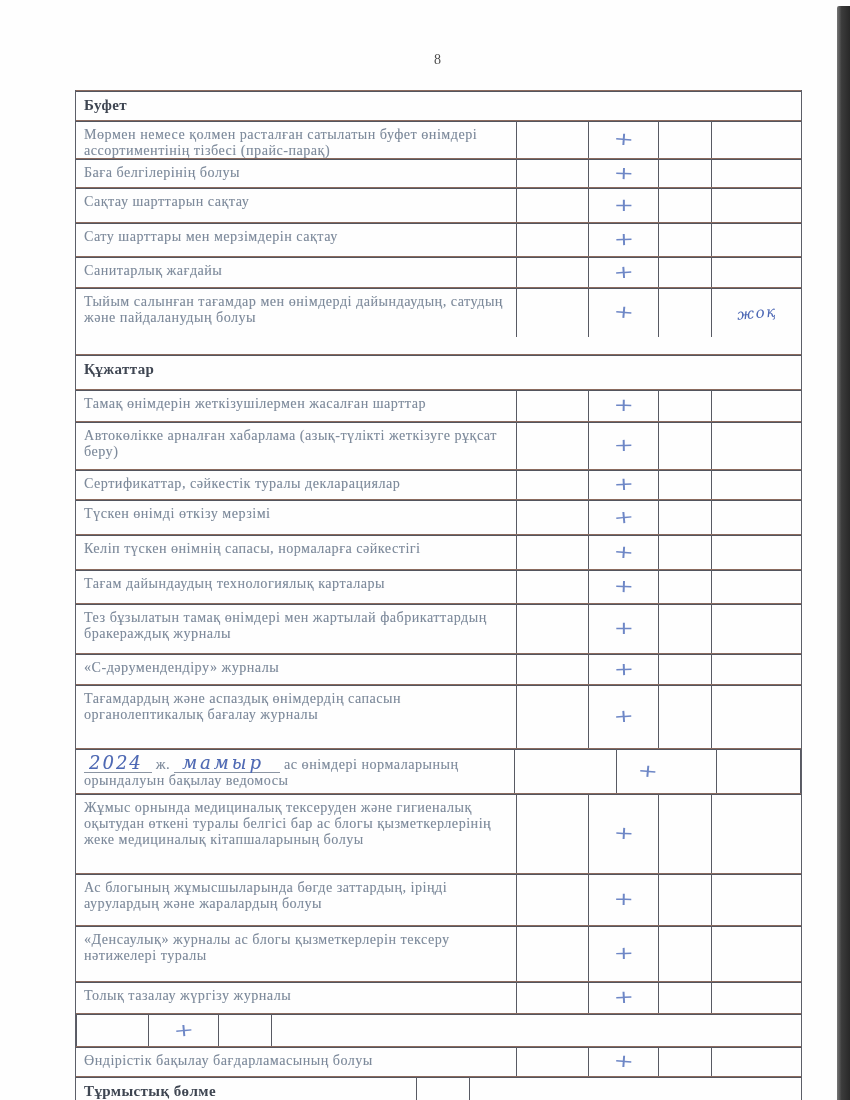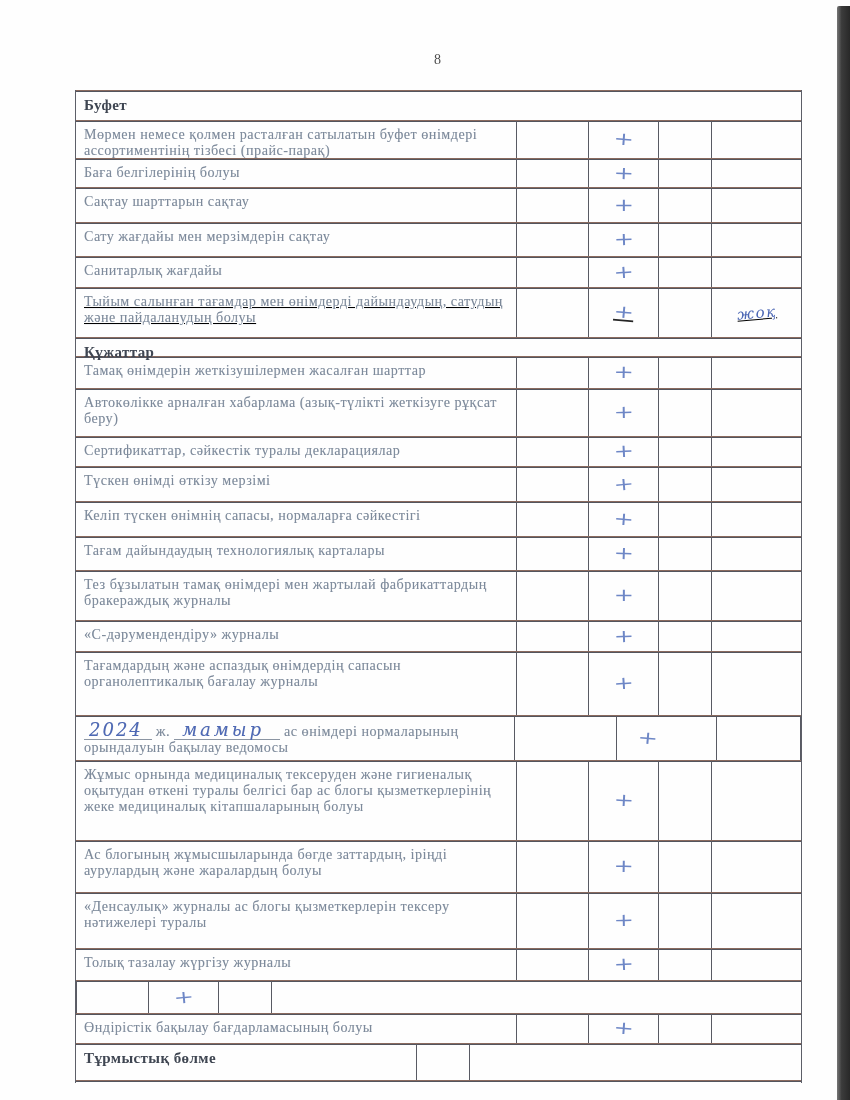--- a/index.html
+++ b/index.html
@@ -95,49 +95,49 @@
       <div class="row item" style="height: 35px;">
         <div class="c-text">Сақтау шарттарын сақтау</div>
         <div class="cell c1"></div>
         <div class="cell c2">
           <span class="mark" style="transform: rotate(0deg) scale(1.15, 0.85);">+</span>
         </div>
         <div class="cell c3"></div>
         <div class="cell c4"></div>
       </div>
       <div class="row item" style="height: 34px;">
-        <div class="c-text">Сату жағдайы мен мерзімдерін сақтау</div>
+        <div class="c-text">Сату шарттары мен мерзімдерін сақтау</div>
         <div class="cell c1"></div>
         <div class="cell c2">
           <span class="mark" style="transform: rotate(-2deg) scale(1.15, 0.85);">+</span>
         </div>
         <div class="cell c3"></div>
         <div class="cell c4"></div>
       </div>
       <div class="row item" style="height: 31px;">
         <div class="c-text">Санитарлық жағдайы</div>
         <div class="cell c1"></div>
         <div class="cell c2">
           <span class="mark" style="transform: rotate(-4deg) scale(1.15, 0.85);">+</span>
         </div>
         <div class="cell c3"></div>
         <div class="cell c4"></div>
       </div>
-      <div class="row item" style="height: 50px; text-decoration: underline;">
+      <div class="row item" style="height: 50px;">
         <div class="c-text">Тыйым салынған тағамдар мен өнімдерді дайындаудың, сатудың және пайдаланудың болуы</div>
         <div class="cell c1"></div>
         <div class="cell c2">
           <span class="mark" style="transform: rotate(5deg) scale(1.15, 0.85);">+</span>
         </div>
         <div class="cell c3"></div>
         <div class="cell c4">
           <span class="hw note">жоқ</span>
         </div>
       </div>
-      <div class="row section" style="height: 19px;">
+      <div class="row section" style="height: 35px; margin-top: 17px;">
         <div class="sec-label">Құжаттар</div>
       </div>
       <div class="row item" style="height: 32px;">
         <div class="c-text">Тамақ өнімдерін жеткізушілермен жасалған шарттар</div>
         <div class="cell c1"></div>
         <div class="cell c2">
           <span class="mark" style="transform: rotate(1deg) scale(1.15, 0.85);">+</span>
         </div>
         <div class="cell c3"></div>
         <div class="cell c4"></div>

